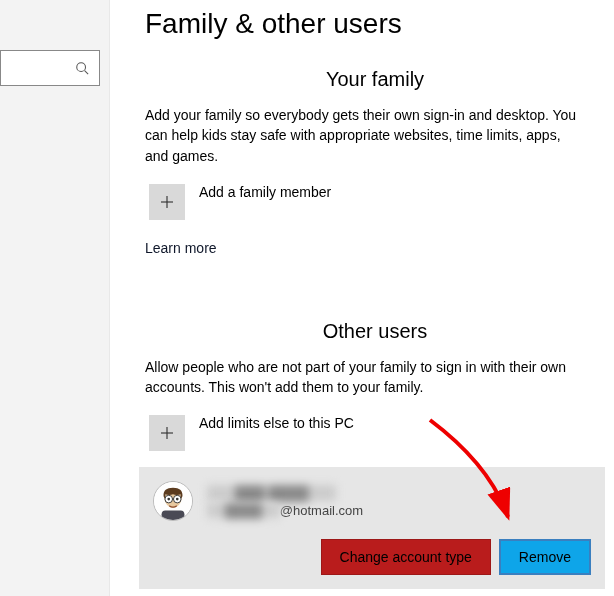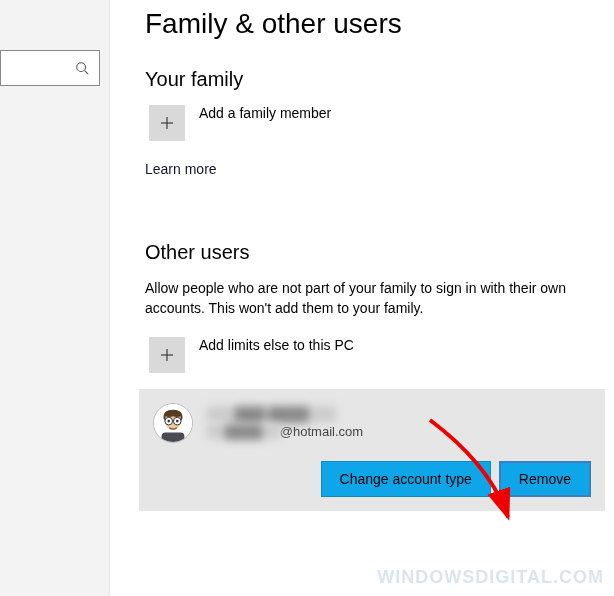--- a/index.html
+++ b/index.html
@@ -39,20 +39,21 @@
   }
   h1 {
     font-size: 28px;
     font-weight: 400;
     margin-bottom: 28px;
   }
   h2 {
     font-size: 20px;
     font-weight: 400;
     margin-bottom: 14px;
+    text-align: center;
   }
   p.desc {
     font-size: 14px;
     line-height: 1.45;
     margin-bottom: 18px;
     max-width: 440px;
   }
   .action-row {
     display: flex;
     gap: 14px;
@@ -107,21 +108,21 @@
   .user-email .redact { padding: 0 18px; }
   .user-name { font-size: 14px; }
   .user-name .redact { padding: 0 28px; }
   .button-row {
     display: flex; justify-content: flex-end; gap: 8px;
   }
   .btn {
     font-family: inherit;
     font-size: 14px;
     padding: 8px 18px;
-    background: #0ea5e9;
+    background: #b91c1c;
     border: 1px solid rgba(0,0,0,0.15);
     cursor: pointer;
   }
   .btn.highlight {
     border: 2px solid #3a7fbf;
     background: #0ea5e9;
   }
   .arrow {
     position: absolute;
     pointer-events: none;
@@ -147,20 +148,21 @@
         <line x1="11" y1="11" x2="15" y2="15"></line>
       </svg>
     </span>
   </div>
 </div>
 
 <div class="content">
   <h1>Family &amp; other users</h1>
 
   <h2>Your family</h2>
+  <p class="desc">Add your family so everybody gets their own sign-in and desktop. You can help kids stay safe with appropriate websites, time limits, apps, and games.</p>
 
   <div class="action-row">
     <div class="plus-box">
       <svg viewBox="0 0 24 24" stroke="currentColor" stroke-width="1.5">
           <line x1="12" y1="4" x2="12" y2="20"></line>
           <line x1="4" y1="12" x2="20" y2="12"></line>
         </svg>
     </div>
     <span class="action-label">Add a family member</span>
   </div>

